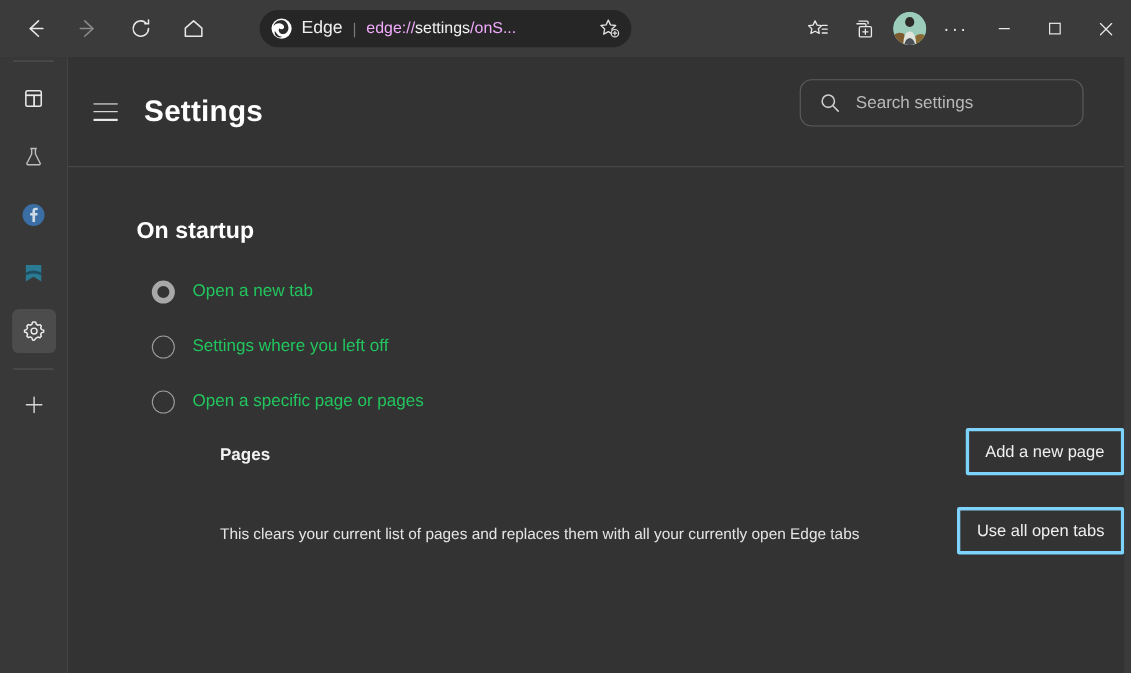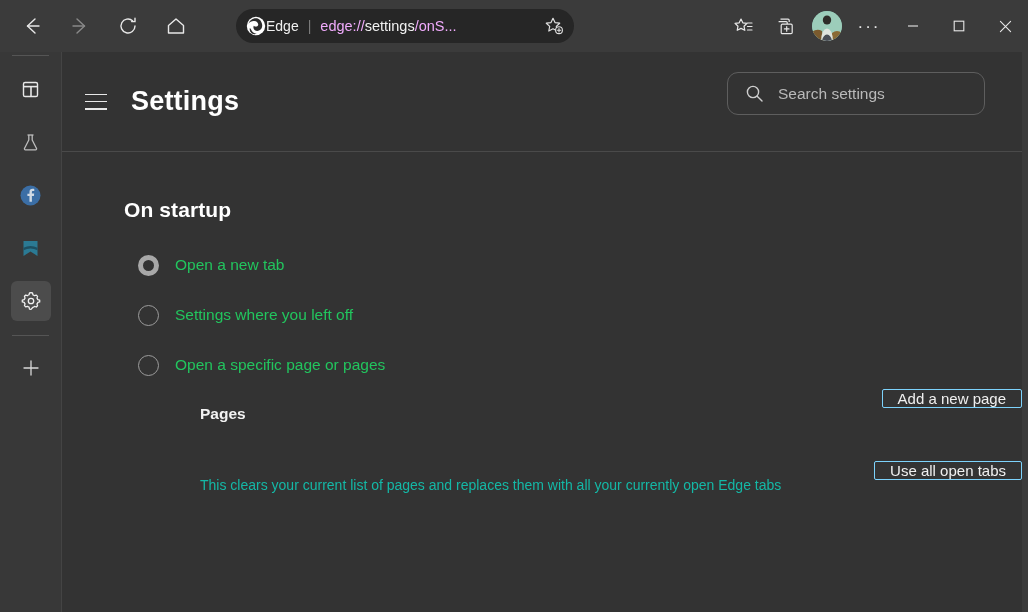--- a/index.html
+++ b/index.html
@@ -28,21 +28,21 @@
   .nav-btn.disabled svg { opacity: .45; }
 
   .omnibox {
     position: absolute; left: 236px; top: 9px;
     width: 338px; height: 34px;
     background: #262626; border-radius: 17px;
     display: flex; align-items: center; padding: 0 6px 0 10px;
   }
   .edge-logo { width: 20px; height: 20px; flex: none; }
   .omni-brand {
-    color: #f0f0f0; font-size: 14px; white-space: nowrap;
+    color: #f0f0f0; font-size: 16px; margin-left: 8px; white-space: nowrap;
   }
   .omni-sep { color: #7a7a7a; margin: 0 9px; font-size: 14px; }
   .omni-url { font-size: 14.5px; white-space: nowrap; overflow: hidden; }
   .omni-url .dim { color: #f0abfc; }
   .omni-url .bright { color: #f2f2f2; }
   .omni-star {
     margin-left: auto; width: 28px; height: 28px; flex: none;
     display: flex; align-items: center; justify-content: center; cursor: pointer;
   }
 
@@ -128,26 +128,26 @@
     box-sizing: border-box;
   }
   .radio.checked {
     border: 5px solid #a8a8a8; background: #333333;
   }
   .radio-label { margin-left: 16px; font-size: 15.5px; color: #22c55e; }
 
   .sub-block { margin-top: 14px; margin-left: 76px; position: relative; }
   .sub-row { position: relative; min-height: 44px; }
   .sub-title { font-size: 15.5px; font-weight: bold; color: #f2f2f2; }
-  .sub-desc { font-size: 14px; color: #14b8a6; margin-top: 21px; }
+  .sub-desc { font-size: 14px; color: #e5e5e5; margin-top: 21px; }
   .btn {
     position: absolute; right: 0;
-    background: transparent; border: 1px solid #7dd3fc; border-radius: 2px;
+    background: transparent; border: 3px solid #7dd3fc; border-radius: 2px;
     color: #f0f0f0; font-size: 15px; font-family: "Liberation Sans", sans-serif;
-    padding: 0 15px; cursor: pointer; white-space: nowrap;
+    padding: 10px 15px; cursor: pointer; white-space: nowrap;
   }
   .btn-addpage { top: -16px; }
   .btn-usetabs { top: -16px; }
 
   .row-pages { margin-bottom: 28px; margin-top: 27px; }
   .right-edge {
     position: absolute; right: 0; top: 0; width: 6px; height: 612px;
     background: #3b3b3b;
   }
 </style>

